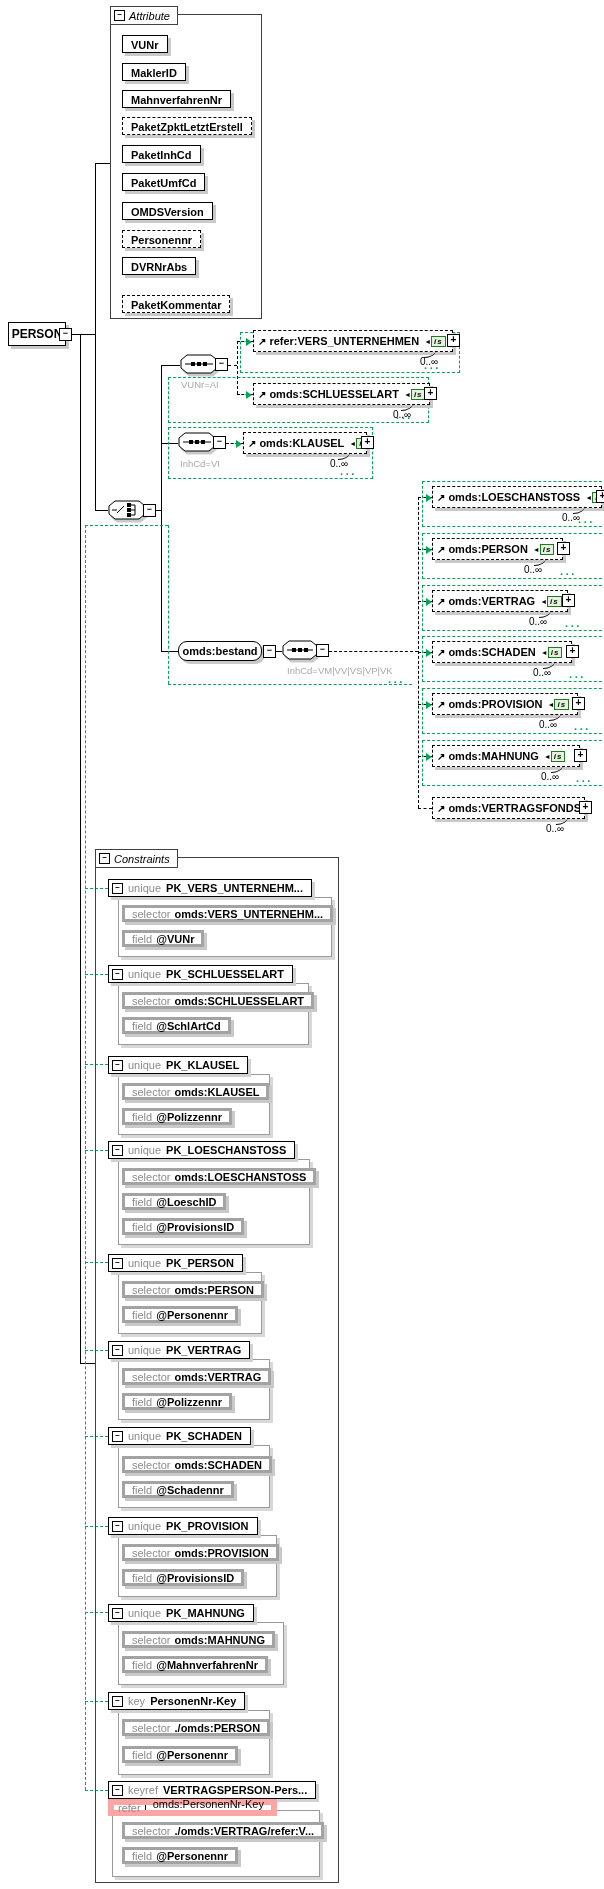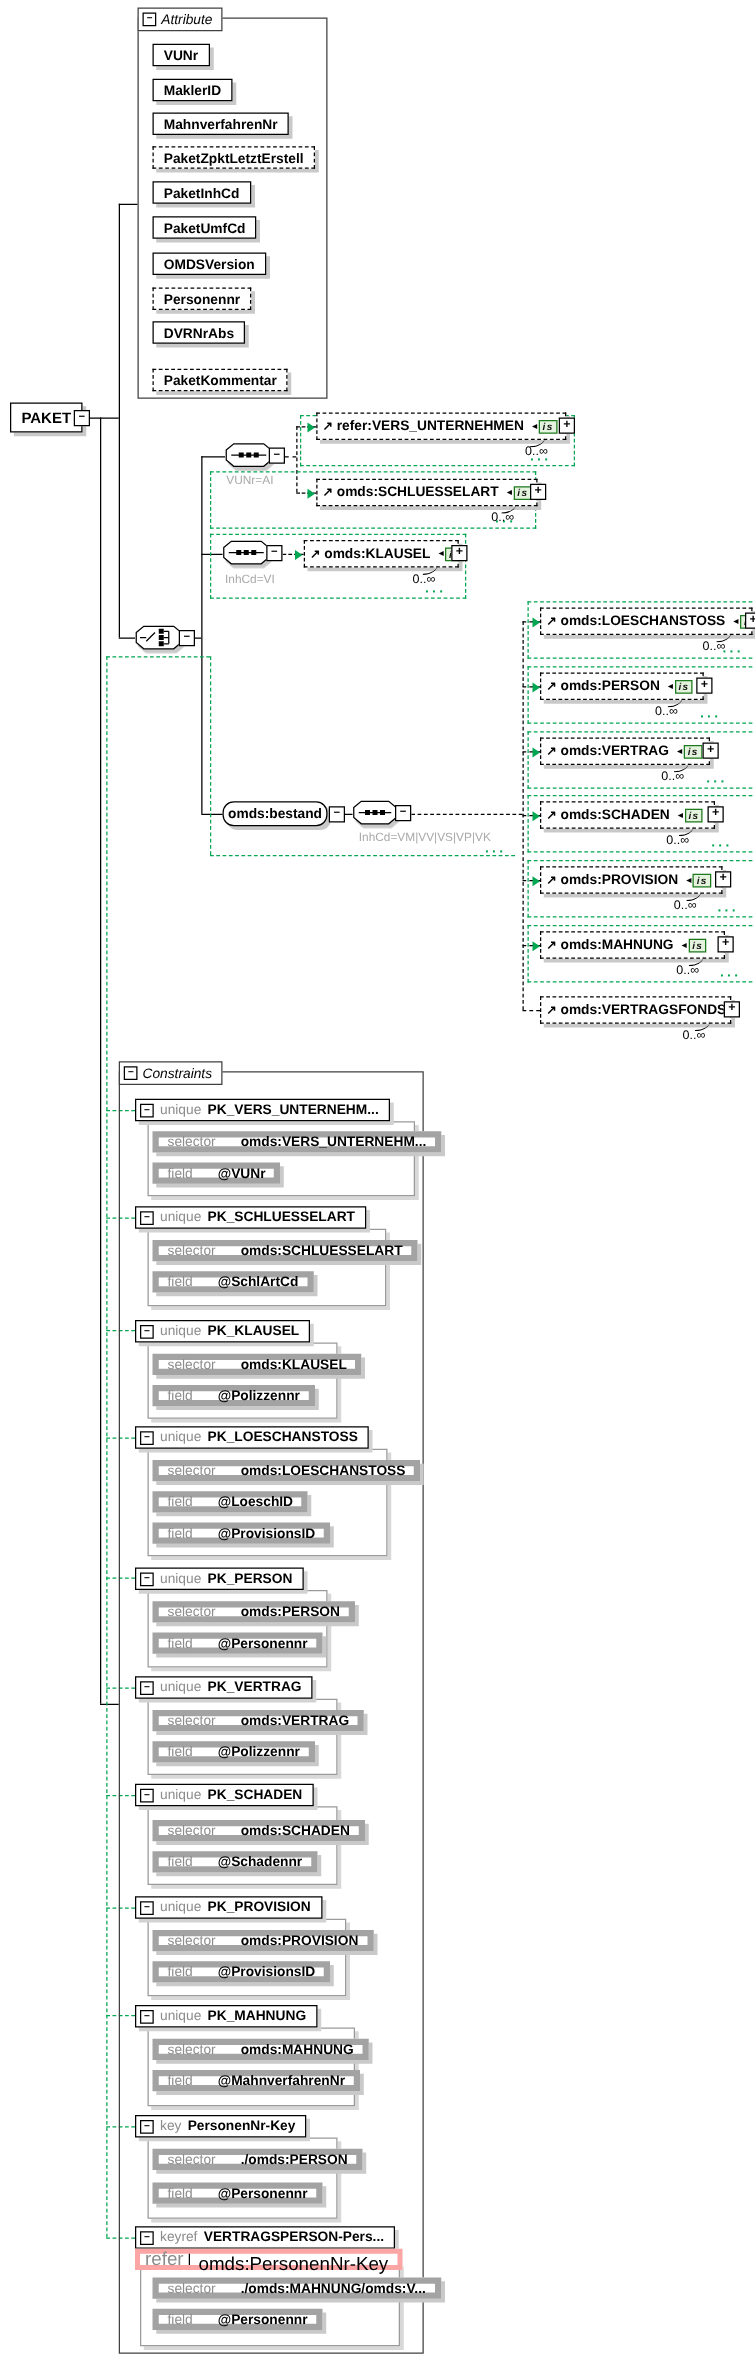--- a/index.html
+++ b/index.html
@@ -46,25 +46,25 @@
   .frame{position:absolute;border:1px solid #404040}
   .flabel{position:absolute;border:1px solid #404040;background:#fff;display:flex;align-items:center;gap:4px;
           padding:0 7px 0 3px;height:17px;font-style:italic;font-size:11px;z-index:4;white-space:nowrap}
   .fmin{width:11px;height:11px;border:1px solid #000;background:#fff;font-weight:bold;font-size:8px;
         line-height:8px;text-align:center;box-sizing:border-box}
   .chdr{position:absolute;height:18px;border:1px solid #000;background:#fff;display:flex;align-items:center;gap:5px;
         padding:0 8px 0 3px;white-space:nowrap;z-index:4;box-shadow:3px 3px 0 #d2d2d2;box-sizing:border-box}
   .ckw{color:#8c8c8c;font-size:11px}
   .cname{font-weight:bold;font-size:11px}
   .cbody{position:absolute;border:1px solid #9a9a9a;background:#fff;box-shadow:3px 3px 0 #d8d8d8;z-index:1}
-  .crow{position:absolute;height:17px;border:5px solid #a3a3a3;background:#fff;box-shadow:3px 3px 0 #c9c9c9;
-        display:flex;align-items:center;gap:20px;padding:0 7px;white-space:nowrap;z-index:5;font-size:11px;box-sizing:border-box}
+  .crow{position:absolute;height:17px;border:3px solid #a3a3a3;background:#fff;box-shadow:3px 3px 0 #c9c9c9;
+        display:flex;align-items:center;gap:4px;padding:0 7px;white-space:nowrap;z-index:5;font-size:11px;box-sizing:border-box}
   .cval{font-weight:bold}
-  .refrow{position:absolute;height:17px;border:4px solid #fca5a5;background:#fff;display:flex;align-items:flex-start;
-          white-space:nowrap;z-index:5;font-size:15px;box-sizing:border-box}
+  .refrow{position:absolute;height:17px;border:6px solid #fca5a5;background:#fff;display:flex;align-items:flex-end;
+          white-space:nowrap;z-index:5;font-size:11px;box-sizing:border-box}
   .refkw{color:#8c8c8c;padding:0 4px;border-right:1px solid #000;height:100%;display:flex;align-items:center}
   .refval{padding:0 7px}
   svg.conn{position:absolute;filter:drop-shadow(2px 3px 0 #c9c9c9);z-index:3}
 </style>
 </head>
 <body>
 
 <div class="canvas">
 
   <div class="ln vl" style="left:95px;top:163px;height:347px"></div>
@@ -157,21 +157,21 @@
   <div class="abox" style="top:63px">MaklerID</div>
   <div class="abox" style="top:90px">MahnverfahrenNr</div>
   <div class="abox dashedb" style="top:117px">PaketZpktLetztErstell</div>
   <div class="abox" style="top:145px">PaketInhCd</div>
   <div class="abox" style="top:173px">PaketUmfCd</div>
   <div class="abox" style="top:202px">OMDSVersion</div>
   <div class="abox dashedb" style="top:230px">Personennr</div>
   <div class="abox" style="top:257px">DVRNrAbs</div>
   <div class="abox dashedb" style="top:295px">PaketKommentar</div>
 
-  <div class="pnode">PAKET</div>
+  <div class="pnode">PERSON</div>
   <div class="mbox" style="left:59px;top:328px">−</div>
 
   <svg class="conn" style="left:108px;top:500px" width="38" height="20">
     <polygon points="1,6 7,1 31,1 37,6 37,14 31,19 7,19 1,14" fill="#fff" stroke="#000"></polygon>
     <line x1="4" y1="10" x2="9" y2="10" stroke="#000"></line>
     <line x1="9" y1="13" x2="16" y2="6" stroke="#000"></line>
     <rect x="19" y="3" width="4" height="4" fill="#000"></rect>
     <rect x="19" y="8" width="4" height="4" fill="#000"></rect>
     <rect x="19" y="13" width="4" height="4" fill="#000"></rect>
     <line x1="23" y1="5" x2="27" y2="5" stroke="#000"></line>
@@ -494,20 +494,20 @@
     <span class="fmin">−</span>
     <span class="ckw">keyref</span>
     <span class="cname">VERTRAGSPERSON-Pers...</span>
   </div>
   <div class="refrow" style="left:108px;top:1799px">
     <span class="refkw">refer</span>
     <span class="refval">omds:PersonenNr-Key</span>
   </div>
   <div class="crow" style="left:122px;top:1822px">
     <span class="ckw">selector</span>
-    <span class="cval">./omds:MAHNUNG/omds:V...</span>
+    <span class="cval">./omds:VERTRAG/refer:V...</span>
   </div>
   <div class="crow" style="left:122px;top:1847px">
     <span class="ckw">field</span>
     <span class="cval">@Personennr</span>
   </div>
 
 </div>
 
 </body></html>

